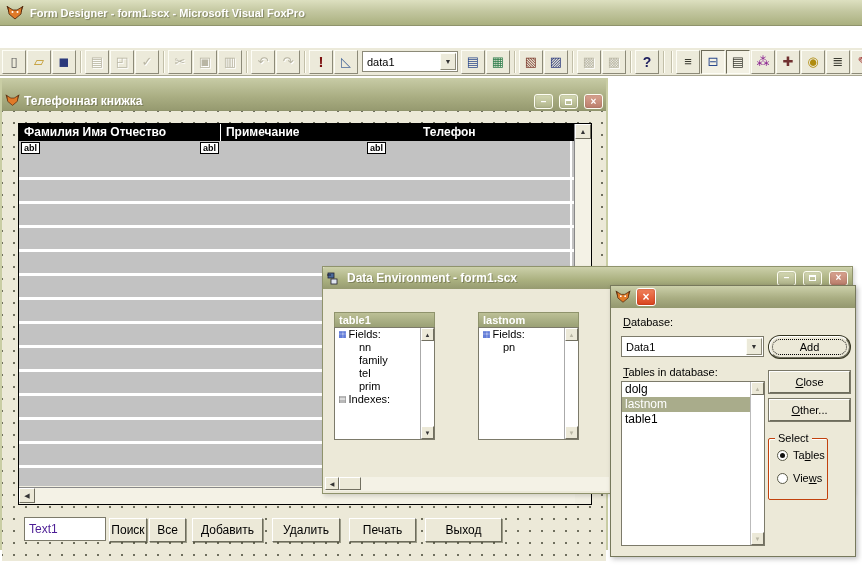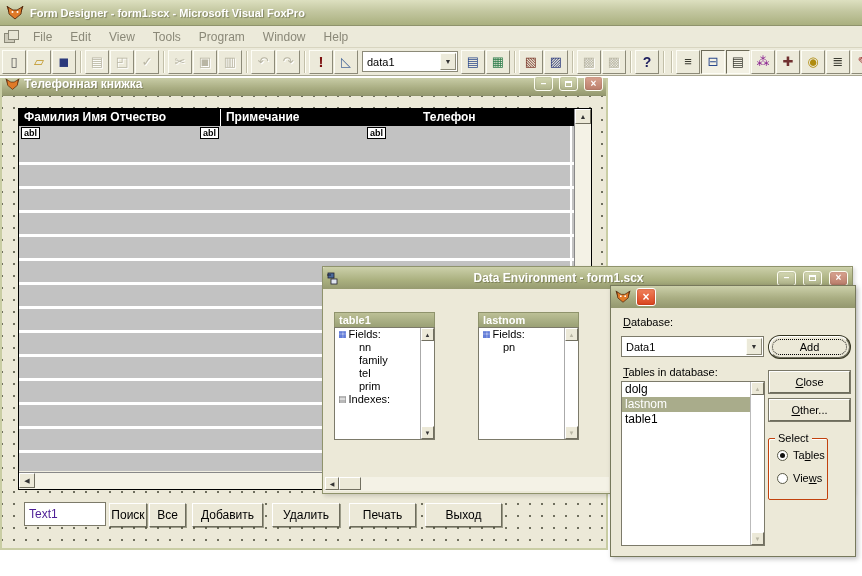--- a/index.html
+++ b/index.html
@@ -61,21 +61,21 @@
   
   .mdi { position:absolute; left:0; top:76px; width:862px; height:500px; background:#fff; }
 
   
   .form-window {
     position:absolute; left:0; top:2px; width:608px; height:472px;
     background:#ece9d8; border:2px solid #c9cda4; border-top:none;
   }
   .fw-titlebar {
     height:18px; background:linear-gradient(180deg,#c8cca6 0%,#a9ad82 60%,#969a70 100%);
-    display:flex; align-items:flex-end; gap:4px; padding:4px 3px; border-bottom:1px solid #8f936c;
+    display:flex; align-items:flex-start; gap:4px; padding:16px 3px; border-bottom:1px solid #8f936c;
   }
   .fw-titlebar .title { color:#fff; font-weight:bold; font-size:12px; flex:1; white-space:nowrap; overflow:hidden; text-shadow:1px 1px 0 rgba(90,90,60,.5); }
   .win-btn {
     width:19px; height:15px; border:1px solid #fdfdf2; border-radius:3px; margin-left:2px;
     display:flex; align-items:center; justify-content:center;
     font-size:10px; font-weight:bold; color:#fff; line-height:1;
     background:linear-gradient(180deg,#d4d8b2,#aeb289); box-shadow:inset 0 0 2px rgba(0,0,0,.2);
   }
   .wb-close-soft { background:linear-gradient(180deg,#d8a390,#bb7e6b); }
   .maxglyph { width:7px; height:6px; border:1px solid #fff; border-top-width:2px; }
@@ -121,21 +121,21 @@
     font-size:12px; color:#000; text-align:center; line-height:22px; overflow:hidden;
   }
 
   
   .de-window {
     position:absolute; left:322px; top:190px; width:531px; height:228px;
     background:#ece9d8; border:1px solid #8f936c; box-shadow:2px 2px 4px rgba(0,0,0,.15);
   }
   .de-titlebar {
     height:22px; background:linear-gradient(180deg,#ccd0aa 0%,#aab07f 60%,#969a70 100%);
-    display:flex; align-items:center; gap:5px; padding:0 4px; border-radius:2px 2px 0 0;text-align:center;
+    display:flex; align-items:center; gap:5px; padding:0 4px; border-radius:2px 2px 0 0;
   }
   .de-titlebar .title { color:#fff; font-weight:bold; font-size:12px; flex:1; white-space:nowrap; text-shadow:1px 1px 0 rgba(90,90,60,.5); }
   .de-client { position:relative; height:204px; background:#ece9d8; }
 
   .cursor-panel { position:absolute; width:101px; height:128px; }
   .cp-header {
     height:15px; background:linear-gradient(180deg,#bcc096,#9aa075);
     color:#fff; font-weight:bold; font-size:11px; line-height:15px; padding-left:4px;
     border:1px solid #8f936c; border-bottom:none;
   }
@@ -201,30 +201,20 @@
     <svg class="fox-svg" width="18" height="16" viewBox="0 0 18 16">
       <polygon points="1,1 6,6 3,7" fill="#c8581a" stroke="#4a2208" stroke-width="0.8"></polygon>
       <polygon points="17,1 12,6 15,7" fill="#c8581a" stroke="#4a2208" stroke-width="0.8"></polygon>
       <polygon points="2,2 7,5 11,5 16,2 15,9 9,14 3,9" fill="#e07a28" stroke="#4a2208" stroke-width="0.8"></polygon>
       <circle cx="6.5" cy="7" r="1" fill="#fff"></circle>
         <circle cx="11.5" cy="7" r="1" fill="#fff"></circle>
     </svg>
     <span class="title">Form Designer - form1.scx - Microsoft Visual FoxPro</span>
   </div>
 
-  <div class="menubar">
-    <span class="doc-icon"></span>
-    <span class="menu-item">File</span>
-    <span class="menu-item">Edit</span>
-    <span class="menu-item">View</span>
-    <span class="menu-item">Tools</span>
-    <span class="menu-item">Program</span>
-    <span class="menu-item">Window</span>
-    <span class="menu-item">Help</span>
-  </div>
 
   <div class="toolbar">
     <div class="tbtn">
         <span class="ticon g-new">▯</span>
       </div>
     <div class="tbtn">
         <span class="ticon g-open">▱</span>
       </div>
     <div class="tbtn">
         <span class="ticon g-save">◼</span>

